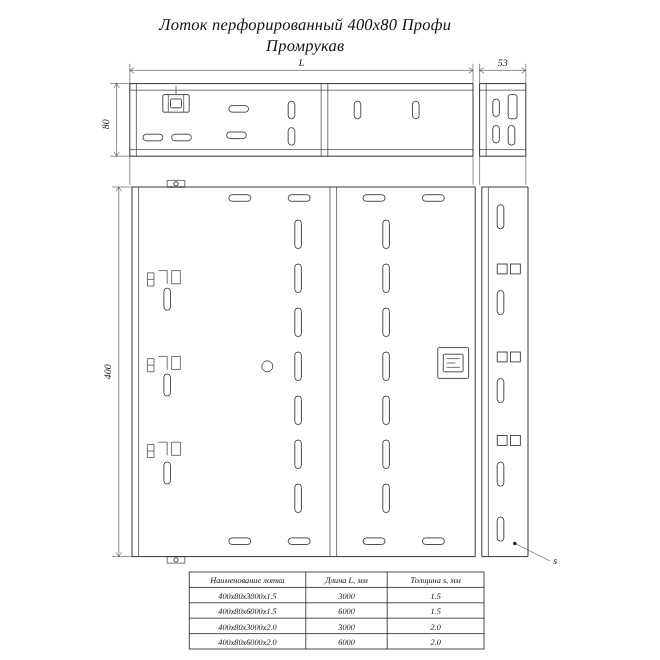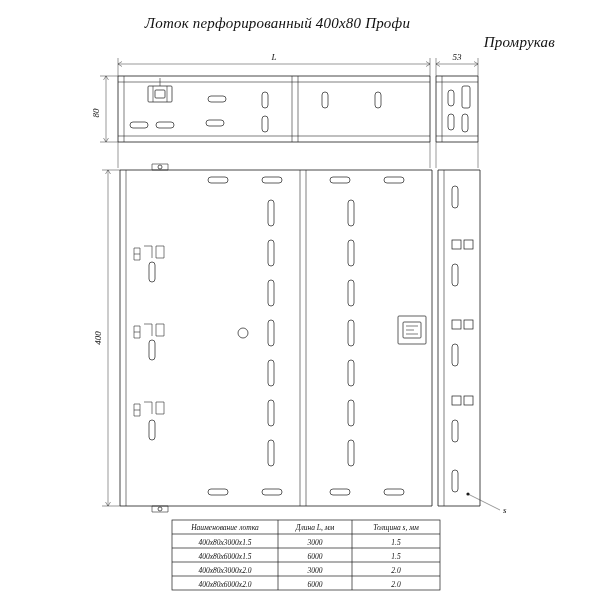--- a/index.html
+++ b/index.html
@@ -27,21 +27,21 @@
     top: 14px;
     width: 555px;
     text-align: center;
     font-family: "Liberation Serif", serif;
     font-style: italic;
     font-size: 15px;
     line-height: 19px;
     color: #111;
     letter-spacing: 0.2px;
   }
-  .title-line2 { display: block; text-align: right; }
+  .title-line2 { display: block; }
   svg { display: block; }
   .ln { stroke: #1b1b1b; fill: none; stroke-width: 0.8; }
   .ln-thin { stroke: #2a2a2a; fill: none; stroke-width: 0.6; }
   .ln-ext { stroke: #333; fill: none; stroke-width: 0.5; }
   .slot { stroke: #1b1b1b; fill: #ffffff; stroke-width: 0.7; }
   .dimtxt {
     font-family: "Liberation Serif", serif;
     font-style: italic;
     font-size: 9px;
     fill: #111;

